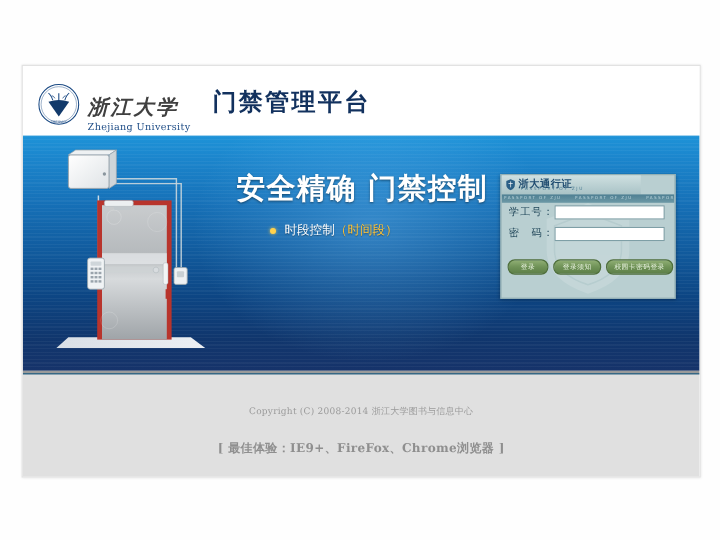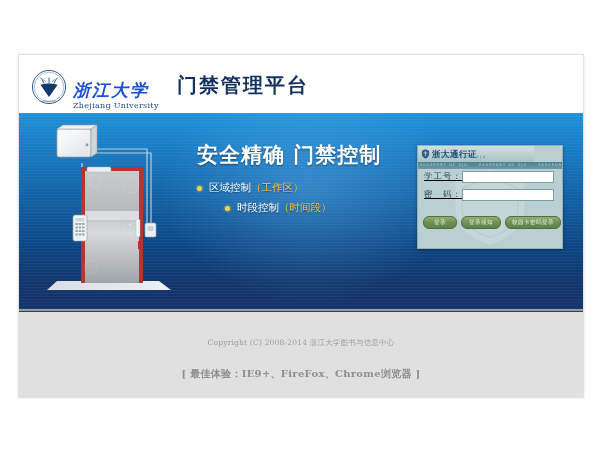--- a/index.html
+++ b/index.html
@@ -59,21 +59,21 @@
   .logo-text {
     display: flex;
     flex-direction: column;
     justify-content: center;
     line-height: 1;
   }
   .logo-cn {
     font-family: "DejaVu Serif", "Liberation Serif", serif;
     font-size: 17px;
     font-weight: bold;
-    color: #1d4ed8;
+    color: #404040;
     letter-spacing: 2px;
     font-style: italic;
     margin-top: 19px;
   }
   .logo-en {
     font-family: "DejaVu Serif", "Liberation Serif", serif;
     font-size: 8px;
     color: #1b4a84;
     letter-spacing: 0.3px;
     margin-top: 3px;
@@ -149,21 +149,21 @@
 
   
   .slogan-block {
     position: absolute;
     left: 178px;
     top: 28px;
     width: 215px;
   }
 
   .slogan-main {
-    font-size: 21px;
+    font-size: 24px;
     font-weight: bold;
     color: #ffffff;
     letter-spacing: 1px;
     text-shadow: 0 1px 2px rgba(0,0,0,0.45);
     white-space: nowrap;
     font-family: "DejaVu Sans", "Liberation Sans", sans-serif;
   }
 
   .feature-list {
     margin: 12px 0 0 0;
@@ -274,21 +274,20 @@
     position: absolute;
     left: 0;
     top: 25px;
     width: 144px;
   }
   .form-row {
     display: flex;
     align-items: flex-start;
     margin: 0 0 6px 0;
     padding-left: 6px;
-    text-decoration: underline;
   }
   .form-label {
     font-size: 8.5px;
     color: #1f4558;
     width: 38px;
     flex: 0 0 38px;
     letter-spacing: 1px;
     text-align: left;
   }
   .form-input {
@@ -458,25 +457,20 @@
             <rect x="43.1" y="110.5" width="2.4" height="2"></rect>
         </g>
 
         <rect x="106" y="100" width="11" height="14" rx="1.5" fill="#eef1f3" stroke="#9aa4ac" stroke-width="0.7"></rect>
         <rect x="108.4" y="103" width="6" height="5" rx="0.8" fill="#c9d0d4"></rect>
       </svg>
 
       <div class="slogan-block">
         <div class="slogan-main">安全精确  门禁控制</div>
         <ul class="feature-list">
-          <li class="feature-item indent-0">
-            <span class="bullet-dot"></span>
-            <span class="feat-label">区域控制</span>
-            <span class="feat-paren">（工作区）</span>
-          </li>
           <li class="feature-item indent-2">
             <span class="bullet-dot"></span>
             <span class="feat-label">时段控制</span>
             <span class="feat-paren">（时间段）</span>
           </li>
         </ul>
       </div>
 
       <div class="login-panel">
         <svg class="login-bg-shield" viewBox="0 0 100 100">

